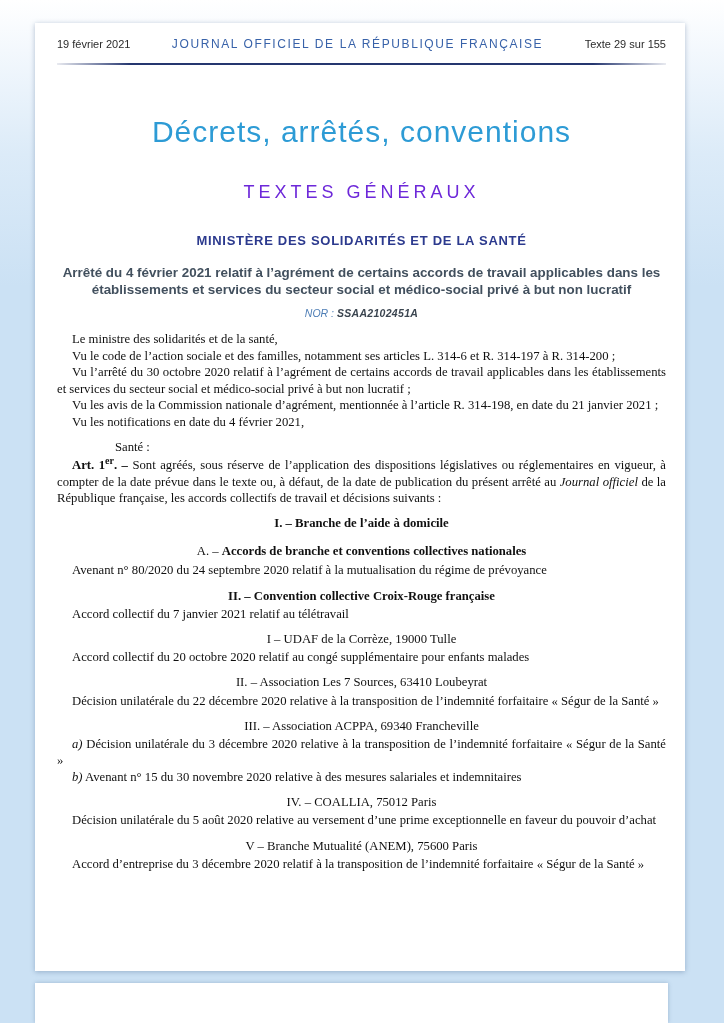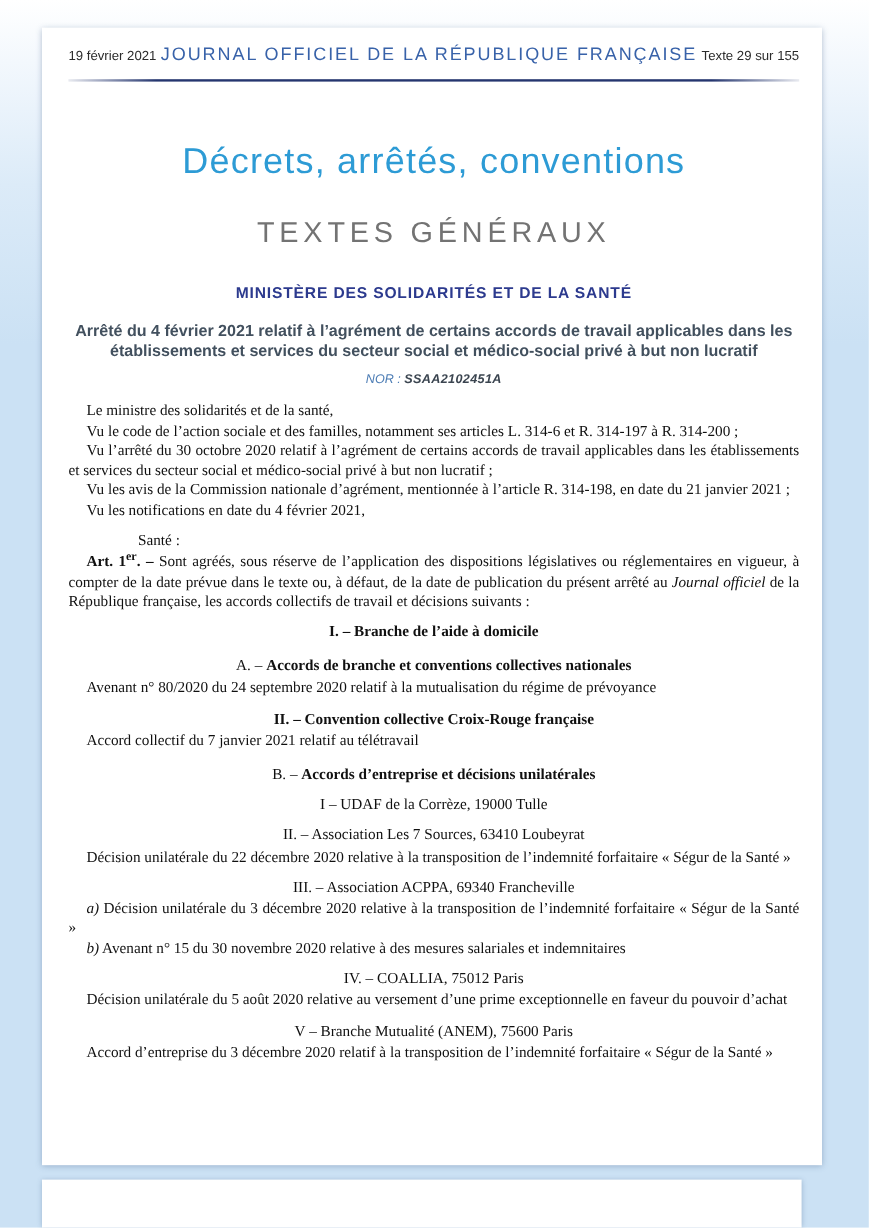--- a/index.html
+++ b/index.html
@@ -17,35 +17,35 @@
   .page2{
     position:absolute;left:35px;top:983px;width:633px;height:40px;
     background:#ffffff;box-shadow:0 0 4px rgba(70,100,140,0.35);
   }
   
   .jo-header{
     display:flex;justify-content:space-between;align-items:baseline;
     font-family:"Liberation Sans",sans-serif;font-size:11px;color:#2b2b2b;
     padding-top:4px;
   }
-  .jo-header .journal{color:#3862a9;font-size:15px;letter-spacing:1.6px;}
+  .jo-header .journal{color:#3862a9;font-size:12px;letter-spacing:1.6px;}
   .header-rule{
     height:2px;margin-top:12px;
     background:linear-gradient(90deg,rgba(37,54,111,0.10),#25366f 12%,#25366f 88%,rgba(37,54,111,0.10));
   }
   
   .doc-title{
     text-align:center;margin-top:50px;
     font-family:"Liberation Sans",sans-serif;font-size:30px;line-height:34px;
     color:#2d9bd5;letter-spacing:1px;
   }
   .textes{
     text-align:center;margin-top:32px;
-    font-family:"Liberation Sans",sans-serif;font-size:24px;line-height:22px;
-    color:#737373;letter-spacing:4px;
+    font-family:"Liberation Sans",sans-serif;font-size:18px;line-height:22px;
+    color:#6d28d9;letter-spacing:4px;
   }
   .ministry{
     text-align:center;margin-top:30px;
     font-family:"Liberation Sans",sans-serif;font-size:13px;line-height:15px;
     font-weight:bold;color:#2c3a8e;letter-spacing:0.7px;
   }
   .decree-title{
     text-align:center;margin:16px auto 0;max-width:612px;
     font-family:"Liberation Sans",sans-serif;font-size:13.4px;line-height:17px;
     font-weight:bold;color:#42505e;
@@ -99,23 +99,23 @@
     <p class="body-p"><b><span>Art. 1</span><sup>er</sup><span>. – </span></b><span>Sont agréés, sous réserve de l’application des dispositions législatives ou réglementaires en vigueur, à compter de la date prévue dans le texte ou, à défaut, de la date de publication du présent arrêté au </span><i>Journal officiel</i><span> de la République française, les accords collectifs de travail et décisions suivants :</span></p>
 
     <p class="body-p sub-h bold">I. – Branche de l’aide à domicile</p>
 
     <p class="body-p sec-h"><span>A. – </span><b>Accords de branche et conventions collectives nationales</b></p>
     <p class="body-p">Avenant n° 80/2020 du 24 septembre 2020 relatif à la mutualisation du régime de prévoyance</p>
 
     <p class="body-p sub-h bold">II. – Convention collective Croix-Rouge française</p>
     <p class="body-p">Accord collectif du 7 janvier 2021 relatif au télétravail</p>
 
-    <p class="body-p sec-h"><span>B. – </span><b>Accords d’entreprise et décisions unilatérales</b></p>
 
     <p class="body-p sub-h">I – UDAF de la Corrèze, 19000 Tulle</p>
+    <p class="body-p">Accord collectif du 20 octobre 2020 relatif au congé supplémentaire pour enfants malades</p>
 
     <p class="body-p sub-h">II. – Association Les 7 Sources, 63410 Loubeyrat</p>
     <p class="body-p">Décision unilatérale du 22 décembre 2020 relative à la transposition de l’indemnité forfaitaire « Ségur de la Santé »</p>
 
     <p class="body-p sub-h">III. – Association ACPPA, 69340 Francheville</p>
     <p class="body-p"><span class="marker">a)</span><span> Décision unilatérale du 3 décembre 2020 relative à la transposition de l’indemnité forfaitaire « Ségur de la Santé »</span></p>
     <p class="body-p"><span class="marker">b)</span><span> Avenant n° 15 du 30 novembre 2020 relative à des mesures salariales et indemnitaires</span></p>
 
     <p class="body-p sub-h">IV. – COALLIA, 75012 Paris</p>
     <p class="body-p">Décision unilatérale du 5 août 2020 relative au versement d’une prime exceptionnelle en faveur du pouvoir d’achat</p>

